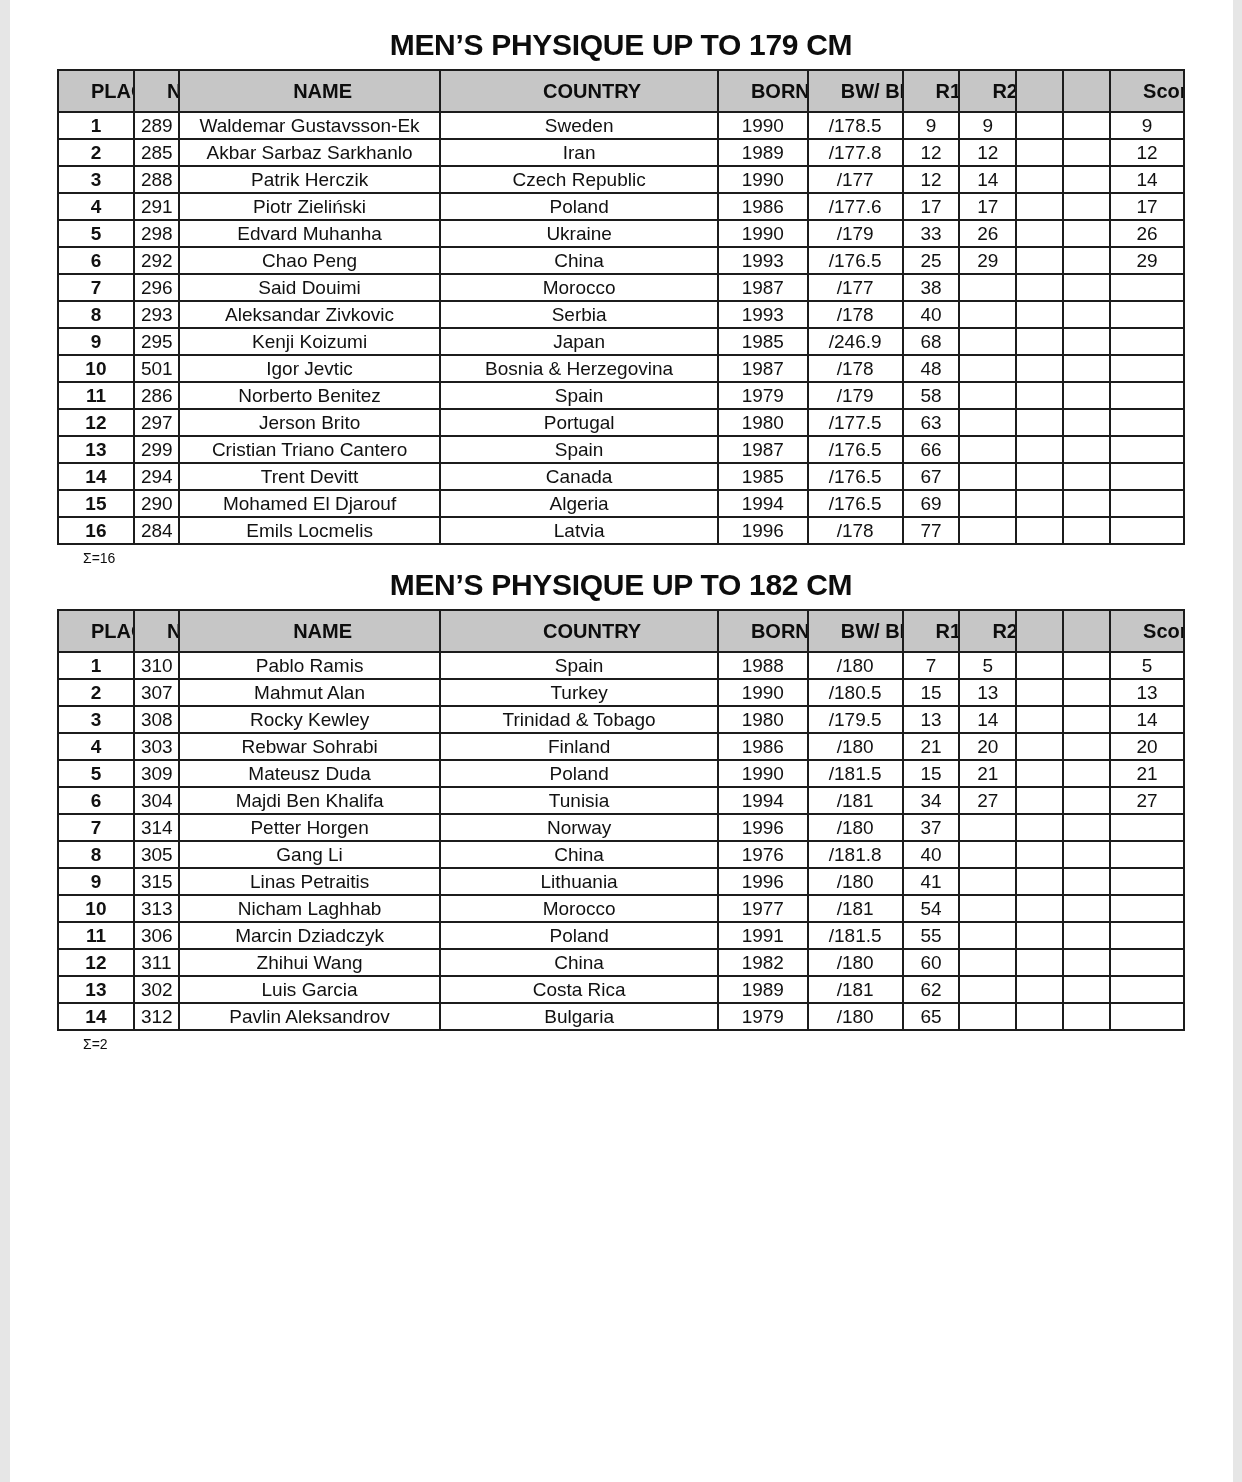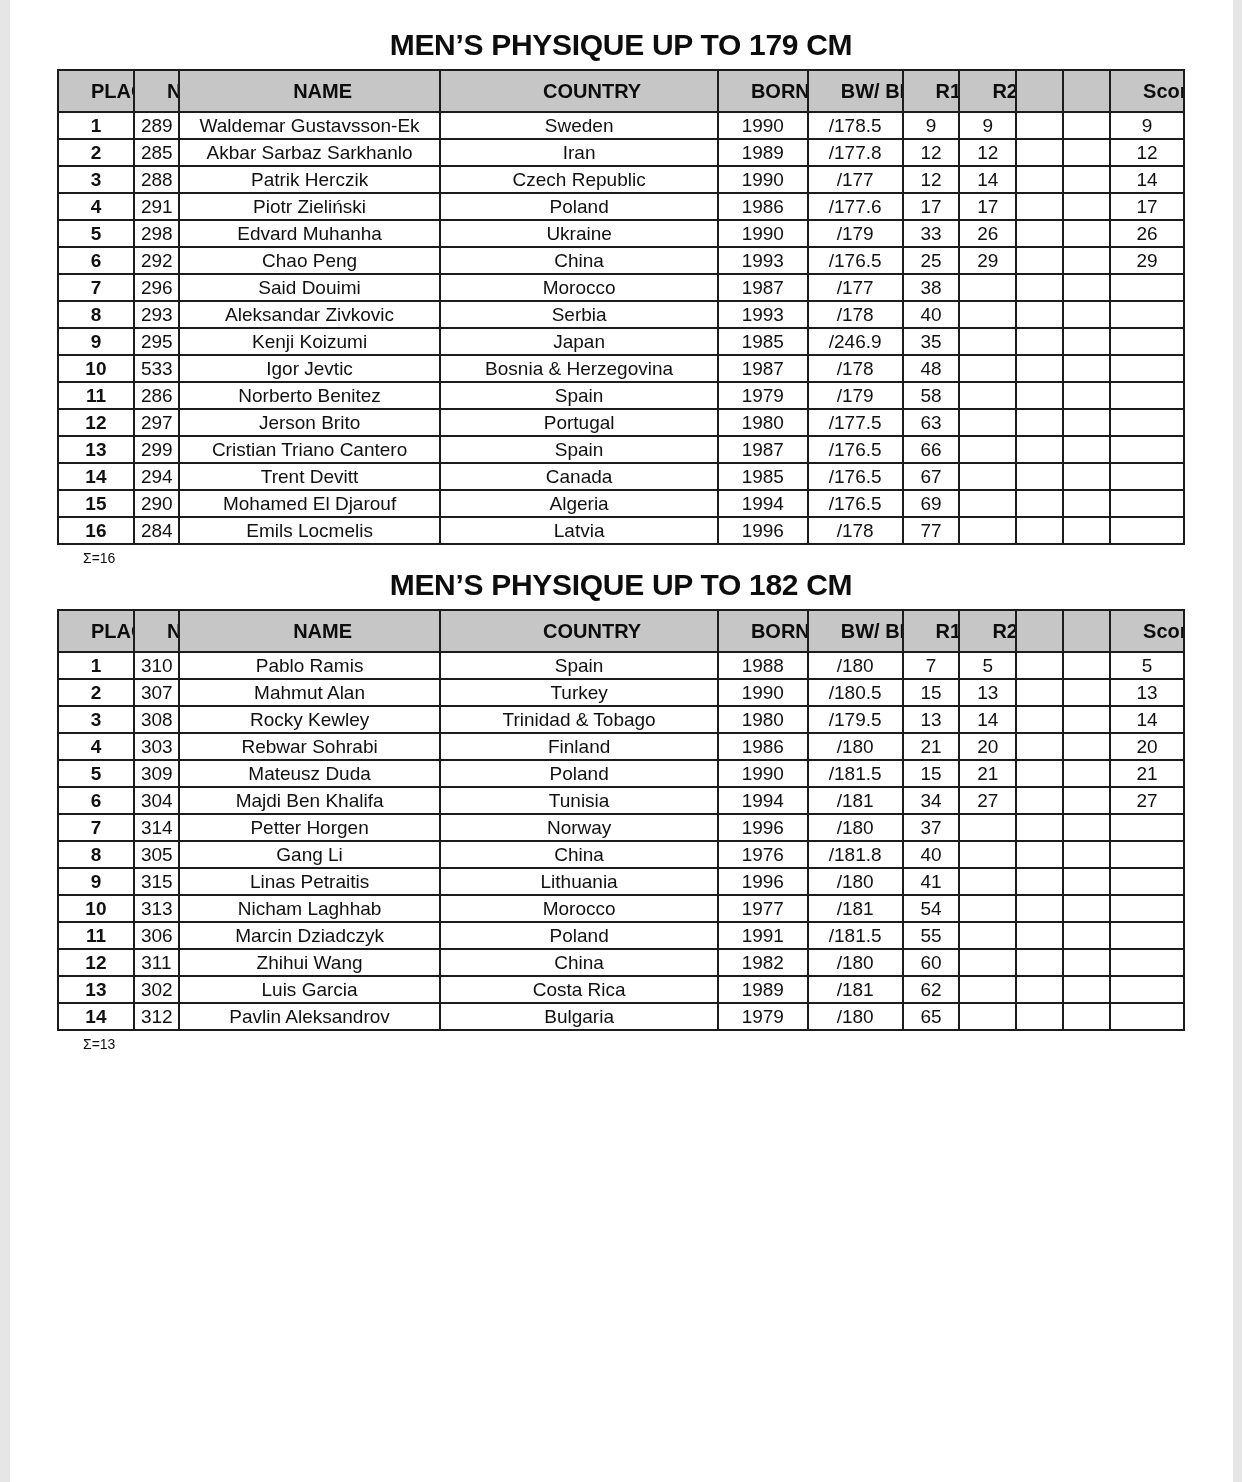--- a/index.html
+++ b/index.html
@@ -216,29 +216,29 @@
             <td class="al-center"></td>
             <td class="al-center"></td>
           </tr>
           <tr>
             <td class="al-center bold">9</td>
             <td class="al-center">295</td>
             <td class="al-left">Kenji Koizumi</td>
             <td class="al-left">Japan</td>
             <td class="al-center">1985</td>
             <td class="al-center">/246.9</td>
-            <td class="al-center">35</td>
+            <td class="al-center">68</td>
             <td class="al-center"></td>
             <td class="al-center"></td>
             <td class="al-center"></td>
             <td class="al-center"></td>
           </tr>
           <tr>
             <td class="al-center bold">10</td>
-            <td class="al-center">533</td>
+            <td class="al-center">501</td>
             <td class="al-left">Igor Jevtic</td>
             <td class="al-left">Bosnia &amp; Herzegovina</td>
             <td class="al-center">1987</td>
             <td class="al-center">/178</td>
             <td class="al-center">48</td>
             <td class="al-center"></td>
             <td class="al-center"></td>
             <td class="al-center"></td>
             <td class="al-center"></td>
           </tr>
@@ -533,15 +533,15 @@
             <td class="al-center">1979</td>
             <td class="al-center">/180</td>
             <td class="al-center">65</td>
             <td class="al-center"></td>
             <td class="al-center"></td>
             <td class="al-center"></td>
             <td class="al-center"></td>
           </tr>
         </tbody>
       </table>
-      <div class="sum-row">Σ=13</div>
+      <div class="sum-row">Σ=2</div>
     </section>
   </div>
 
 </body></html>

